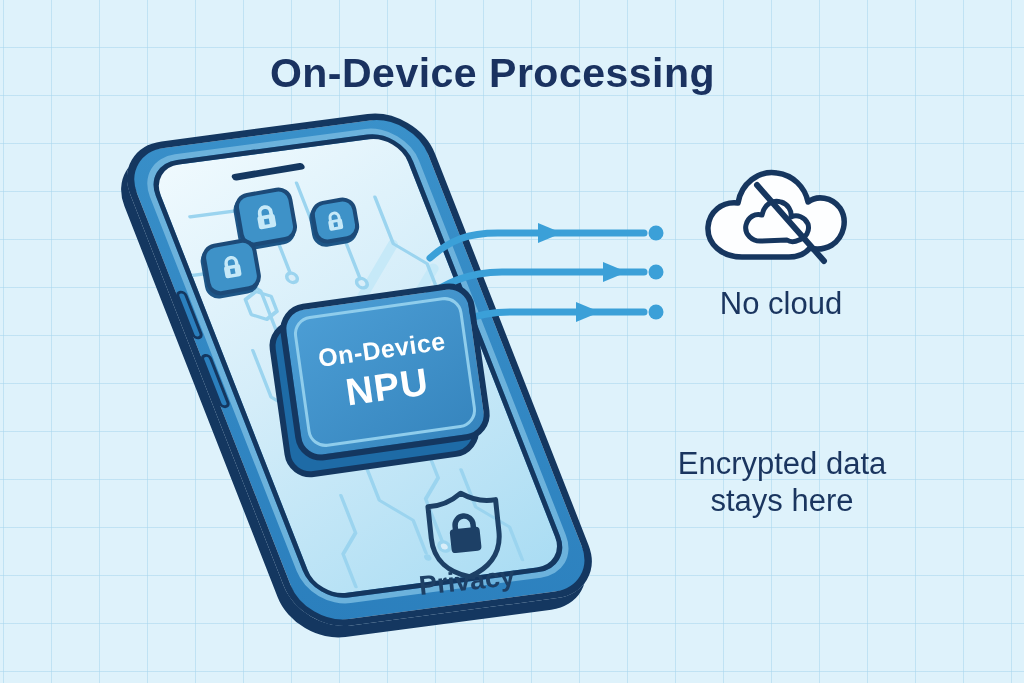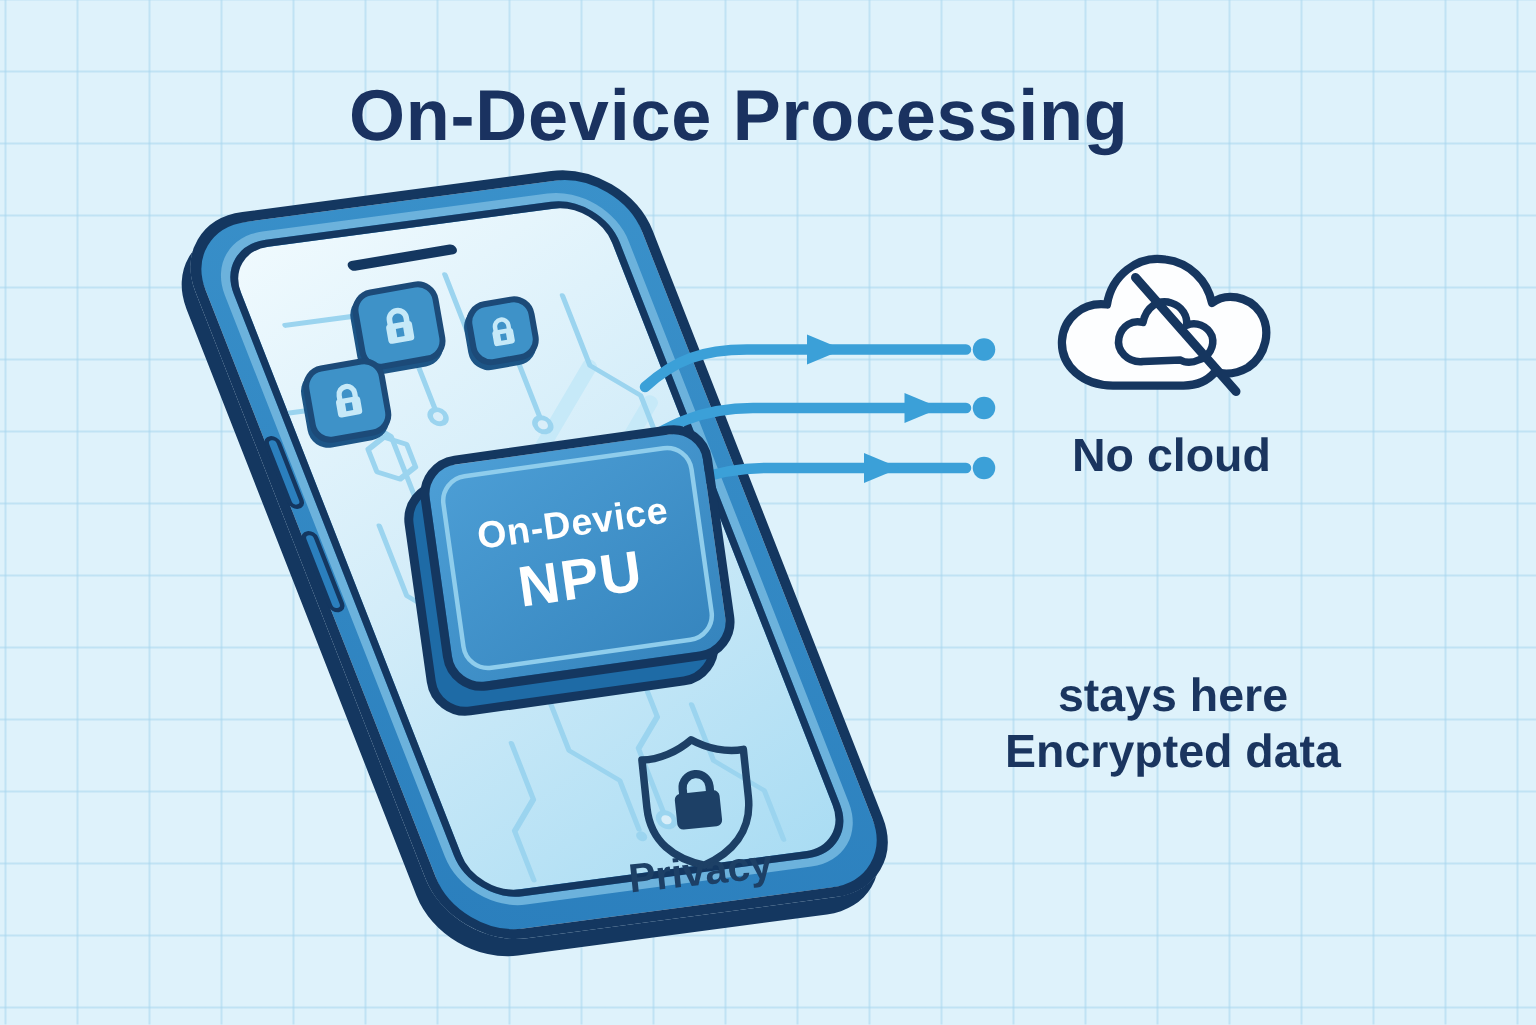--- a/index.html
+++ b/index.html
@@ -11,21 +11,21 @@
       linear-gradient(to right, rgba(168,214,238,.55) 1.5px, transparent 1.5px),
       linear-gradient(to bottom, rgba(168,214,238,.55) 1.5px, transparent 1.5px);
     background-size:48px 48px;
     background-position:3px -1px;
   }
   .abs{position:absolute;}
 
   
   .title{
     left:170px;top:50px;width:645px;text-align:center;
-    font-size:48px;font-weight:bold;color:#1a3260;letter-spacing:.5px;
+    font-size:41px;font-weight:bold;color:#1a3260;letter-spacing:.5px;
   }
 
   
   .phone{
     left:112px;top:148px;width:308px;height:520px;
     transform:matrix(0.99,-0.132,0.365,0.931,0,0);
     transform-origin:0 0;
     background:linear-gradient(200deg,#3a91ca,#2b7fbd);
     border:7px solid #143760;border-radius:50px;
     box-sizing:border-box;
@@ -83,21 +83,21 @@
 
   
   .shield{left:425px;top:488px;width:80px;height:92px;transform:rotate(-6deg);}
   .privacy{
     left:397px;top:566px;width:140px;text-align:center;
     font-size:27px;font-weight:bold;color:#1d4066;transform:rotate(-6deg);
   }
 
   
   .label-navy{
-    text-align:center;font-weight:bold;color:#1a355f;line-height:1.18;font-size:31px;
+    text-align:center;font-weight:normal;color:#1a355f;line-height:1.18;font-size:31px;
   }
   .no-cloud{left:661px;top:286px;width:240px;}
   .encrypted{left:627px;top:446px;width:310px;}
 
   svg{display:block;}
 </style>
 </head>
 <body>
 
 <div class="abs title">On-Device Processing</div>
@@ -191,15 +191,15 @@
 <svg class="abs" style="left:698px;top:158px;" width="165" height="112" viewBox="0 0 165 112" fill="none" stroke="#16365f" stroke-linejoin="round" stroke-linecap="round">
   <path d="M44 99 C24 99 9 86 10 69 C11 54 24 43 40 45 C43 26 60 12 79 15 C95 17 107 29 110 44 C119 37 134 39 142 50 C150 62 146 79 134 87 C127 91 119 92 112 90 C107 96 99 99 91 99 Z" fill="#fdfeff" stroke-width="5.5"></path>
   <path d="M64 83 C54 84 46 76 48 67 C50 59 57 55 64 57 C66 47 74 41 83 44 C90 46 94 53 93 59 C99 56 107 59 110 66 C112 73 108 80 101 82 C97 84 92 84 89 82 L64 83 Z" stroke-width="5"></path>
   <path d="M59 27 L126 103" stroke-width="6"></path>
 </svg>
 
 <div class="abs label-navy no-cloud">
   <div>No cloud</div>
 </div>
 <div class="abs label-navy encrypted">
+  <div>Encrypted data</div>
   <div>stays here</div>
-  <div>Encrypted data</div>
 </div>
 
 </body></html>

